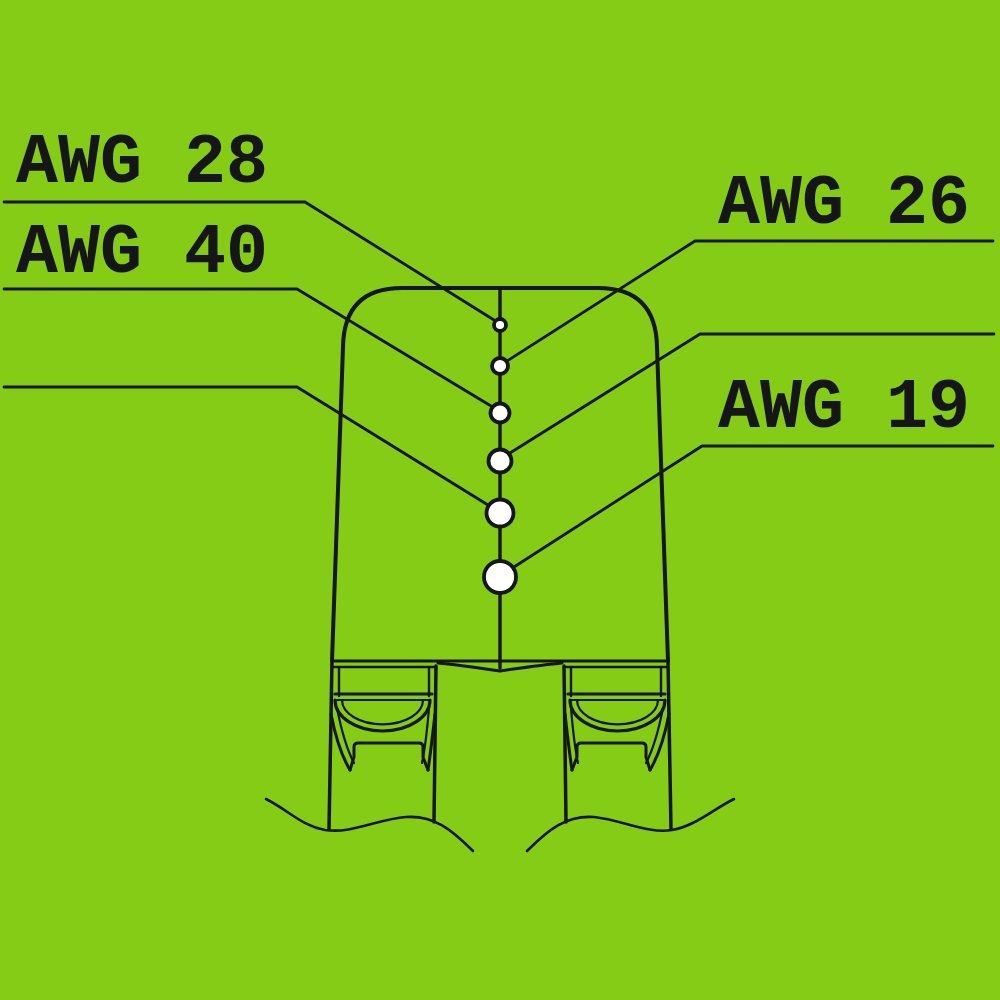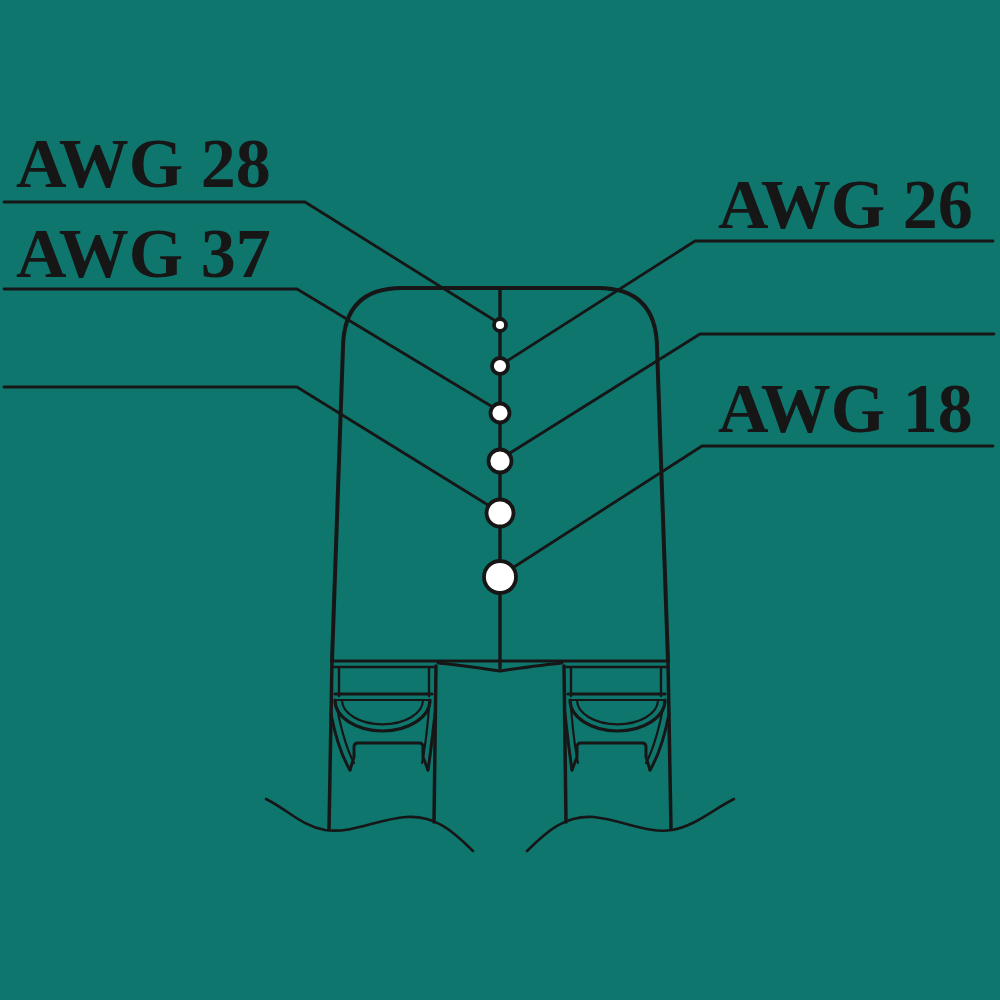--- a/index.html
+++ b/index.html
@@ -4,23 +4,23 @@
 <style>
   html, body {
     margin: 0;
     padding: 0;
     background: #ffffff;
   }
   .canvas {
     position: relative;
     width: 1000px;
     height: 1000px;
-    background: #0f766e;
+    background: #84cc16;
     overflow: hidden;
-    font-family: Liberation Serif, serif;
+    font-family: Liberation Mono, monospace;
   }
   .drawing {
     position: absolute;
     left: 0;
     top: 0;
   }
   .label {
     position: absolute;
     font-weight: bold;
     font-size: 70px;
@@ -79,17 +79,17 @@
 
     <circle cx="500" cy="325" r="6" fill="#ffffff" stroke-width="3.8"></circle>
     <circle cx="500" cy="366" r="8" fill="#ffffff" stroke-width="3.8"></circle>
     <circle cx="500" cy="413" r="9.5" fill="#ffffff" stroke-width="3.8"></circle>
     <circle cx="500" cy="461" r="11.5" fill="#ffffff" stroke-width="3.8"></circle>
     <circle cx="500" cy="513" r="13.5" fill="#ffffff" stroke-width="3.8"></circle>
     <circle cx="500" cy="577" r="16" fill="#ffffff" stroke-width="3.8"></circle>
   </svg>
 
   <div class="label label-awg28">AWG 28</div>
-  <div class="label label-awg24">AWG 37</div>
+  <div class="label label-awg24">AWG 40</div>
   <div class="label label-awg26">AWG 26</div>
-  <div class="label label-awg18">AWG 18</div>
+  <div class="label label-awg18">AWG 19</div>
 
 </div>
 
 </body></html>

